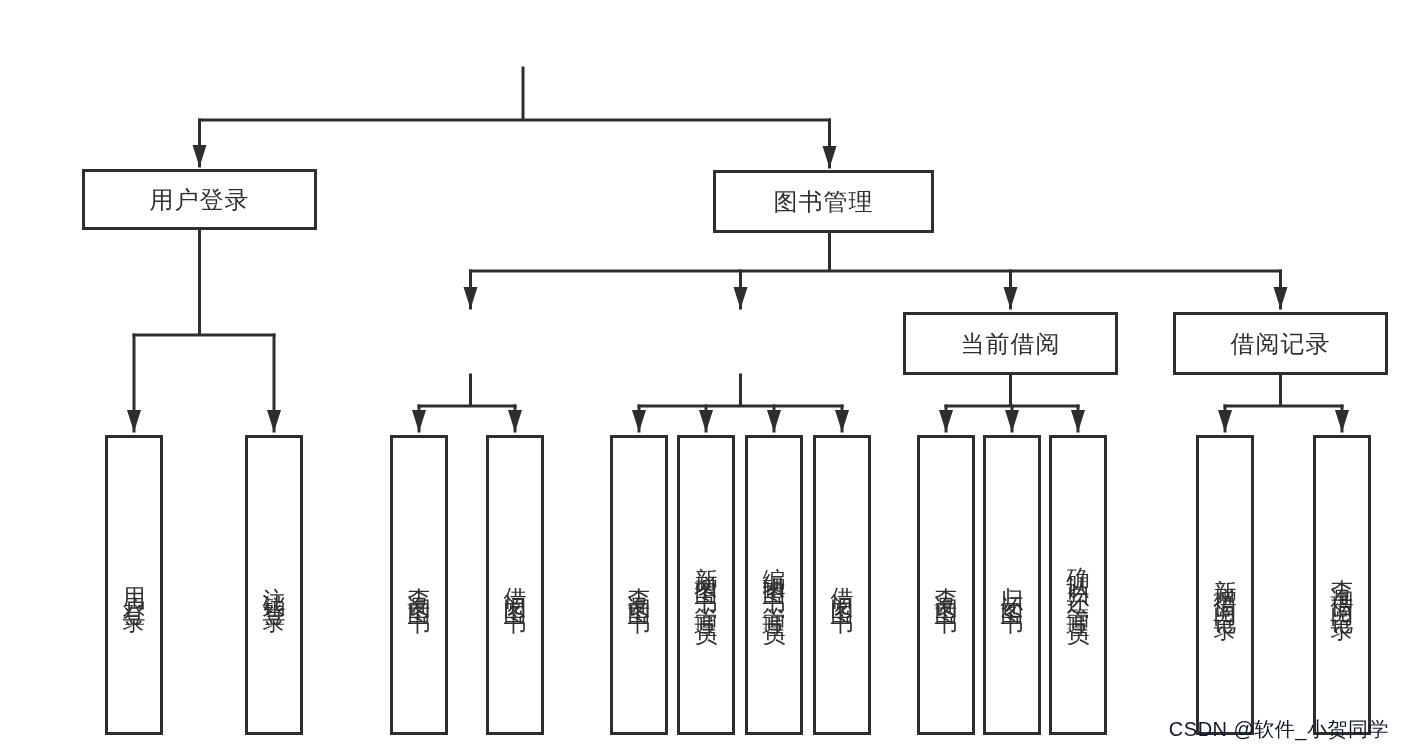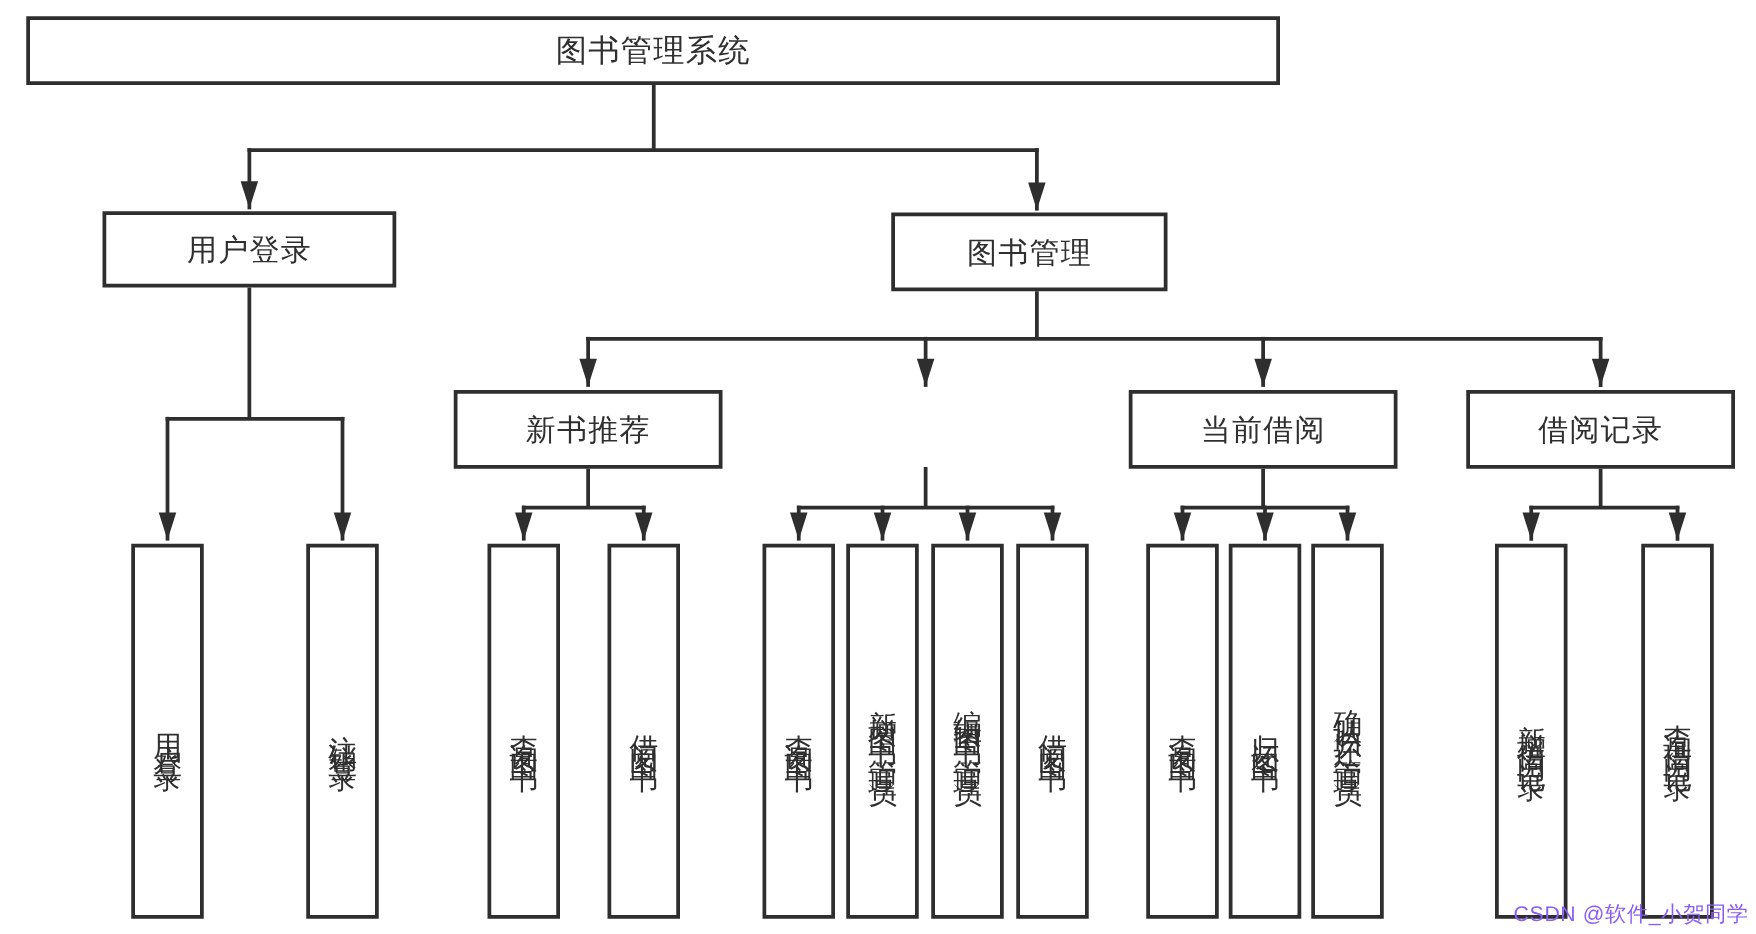--- a/index.html
+++ b/index.html
@@ -30,23 +30,23 @@
   .root-box { font-size:25px; }
   .v-box {
     writing-mode:vertical-rl;
     text-orientation:mixed;
     font-size:23px;
     letter-spacing:8px;
     line-height:1;
   }
   .watermark {
     position:absolute;
-    right:6px; bottom:4px;
-    color:#8b5cf6;
-    font-size:17px;
+    right:16px; bottom:4px;
+    color:#0f172a;
+    font-size:20px;
     letter-spacing:0.5px;
     white-space:nowrap;
     z-index:5;
   }
 </style>
 </head>
 <body>
 
 <div class="canvas">
 
@@ -86,26 +86,24 @@
       <path d="M946 406 V431" marker-end="url(#arrow)"></path>
       <path d="M1012 406 V431" marker-end="url(#arrow)"></path>
       <path d="M1078 406 V431" marker-end="url(#arrow)"></path>
 
       <path d="M1280.5 375 V406 M1225 406 H1342"></path>
       <path d="M1225 406 V431" marker-end="url(#arrow)"></path>
       <path d="M1342 406 V431" marker-end="url(#arrow)"></path>
     </g>
   </svg>
 
-  <div class="box h-box root-box" style="left:21px; top:13px; width:1003px; height:55px;">图书管理系统</div>
 
   <div class="box h-box" style="left:82px; top:169px; width:235px; height:61px;">用户登录</div>
   <div class="box h-box" style="left:713px; top:170px; width:221px; height:63px;">图书管理</div>
 
-  <div class="box h-box" style="left:363px; top:312px; width:215px; height:63px;">新书推荐</div>
   <div class="box h-box" style="left:903px; top:312px; width:215px; height:63px;font-family:Liberation Serif, serif;">当前借阅</div>
   <div class="box h-box" style="left:1173px; top:312px; width:215px; height:63px;">借阅记录</div>
 
   <div class="box v-box" style="left:105px; top:435px; width:58px; height:300px;">用户登录</div>
   <div class="box v-box" style="left:245px; top:435px; width:58px; height:300px;">注销登录</div>
 
   <div class="box v-box" style="left:390px; top:435px; width:58px; height:300px;">查询图书</div>
   <div class="box v-box" style="left:486px; top:435px; width:58px; height:300px;">借阅图书</div>
 
   <div class="box v-box" style="left:610px; top:435px; width:58px; height:300px;">查询图书</div>

